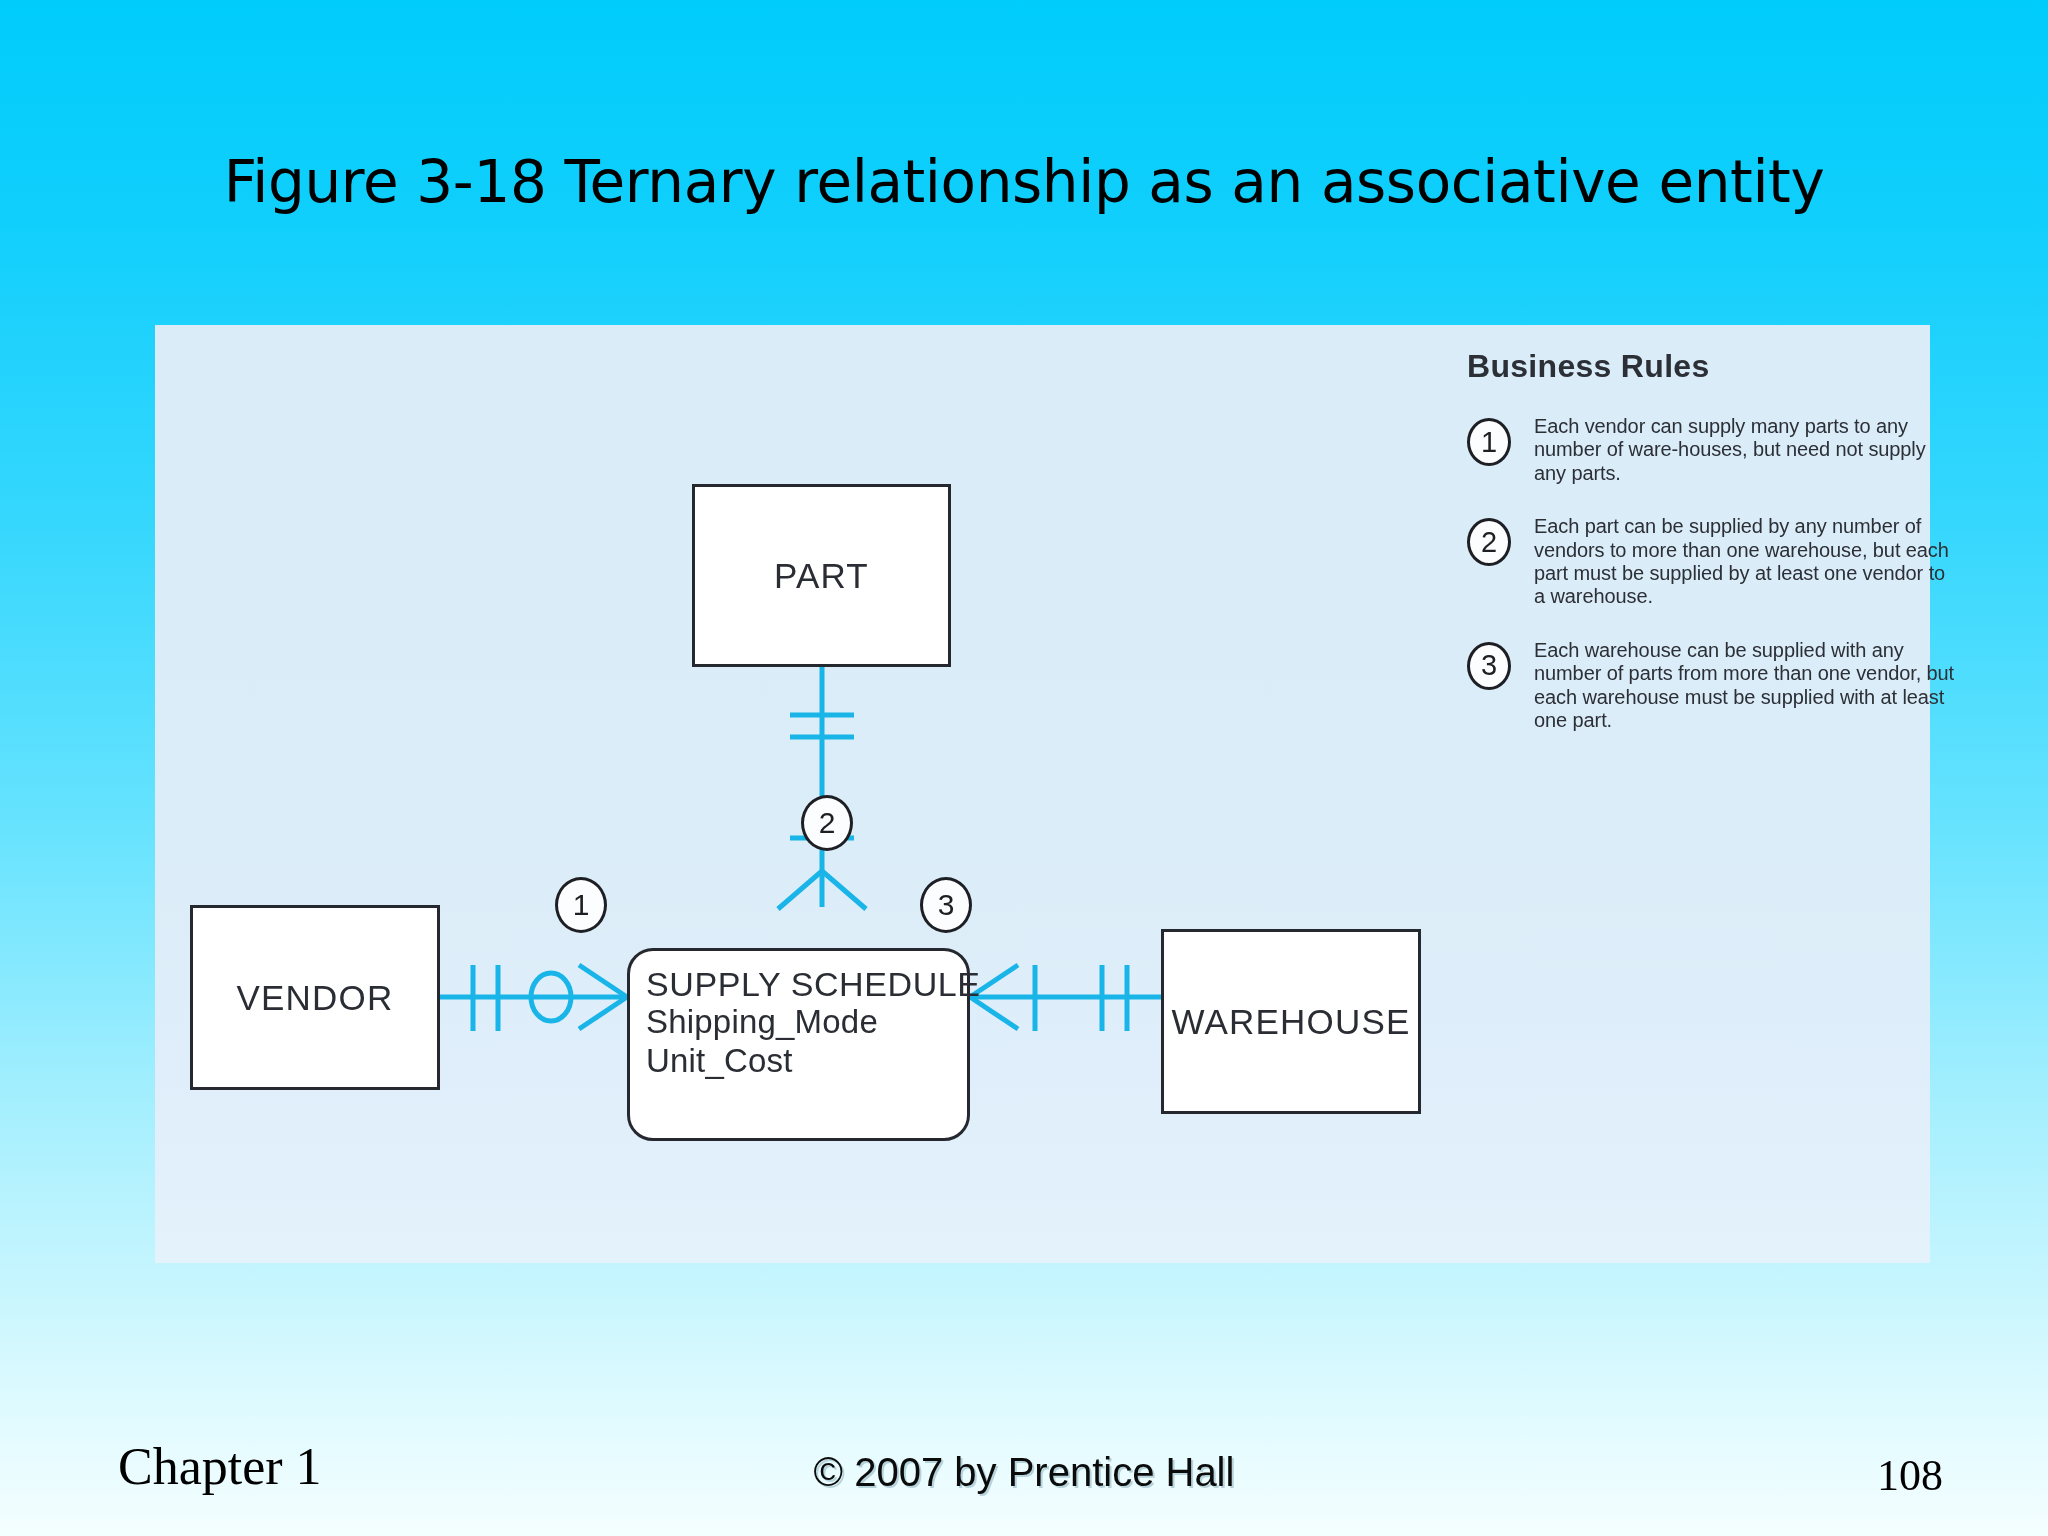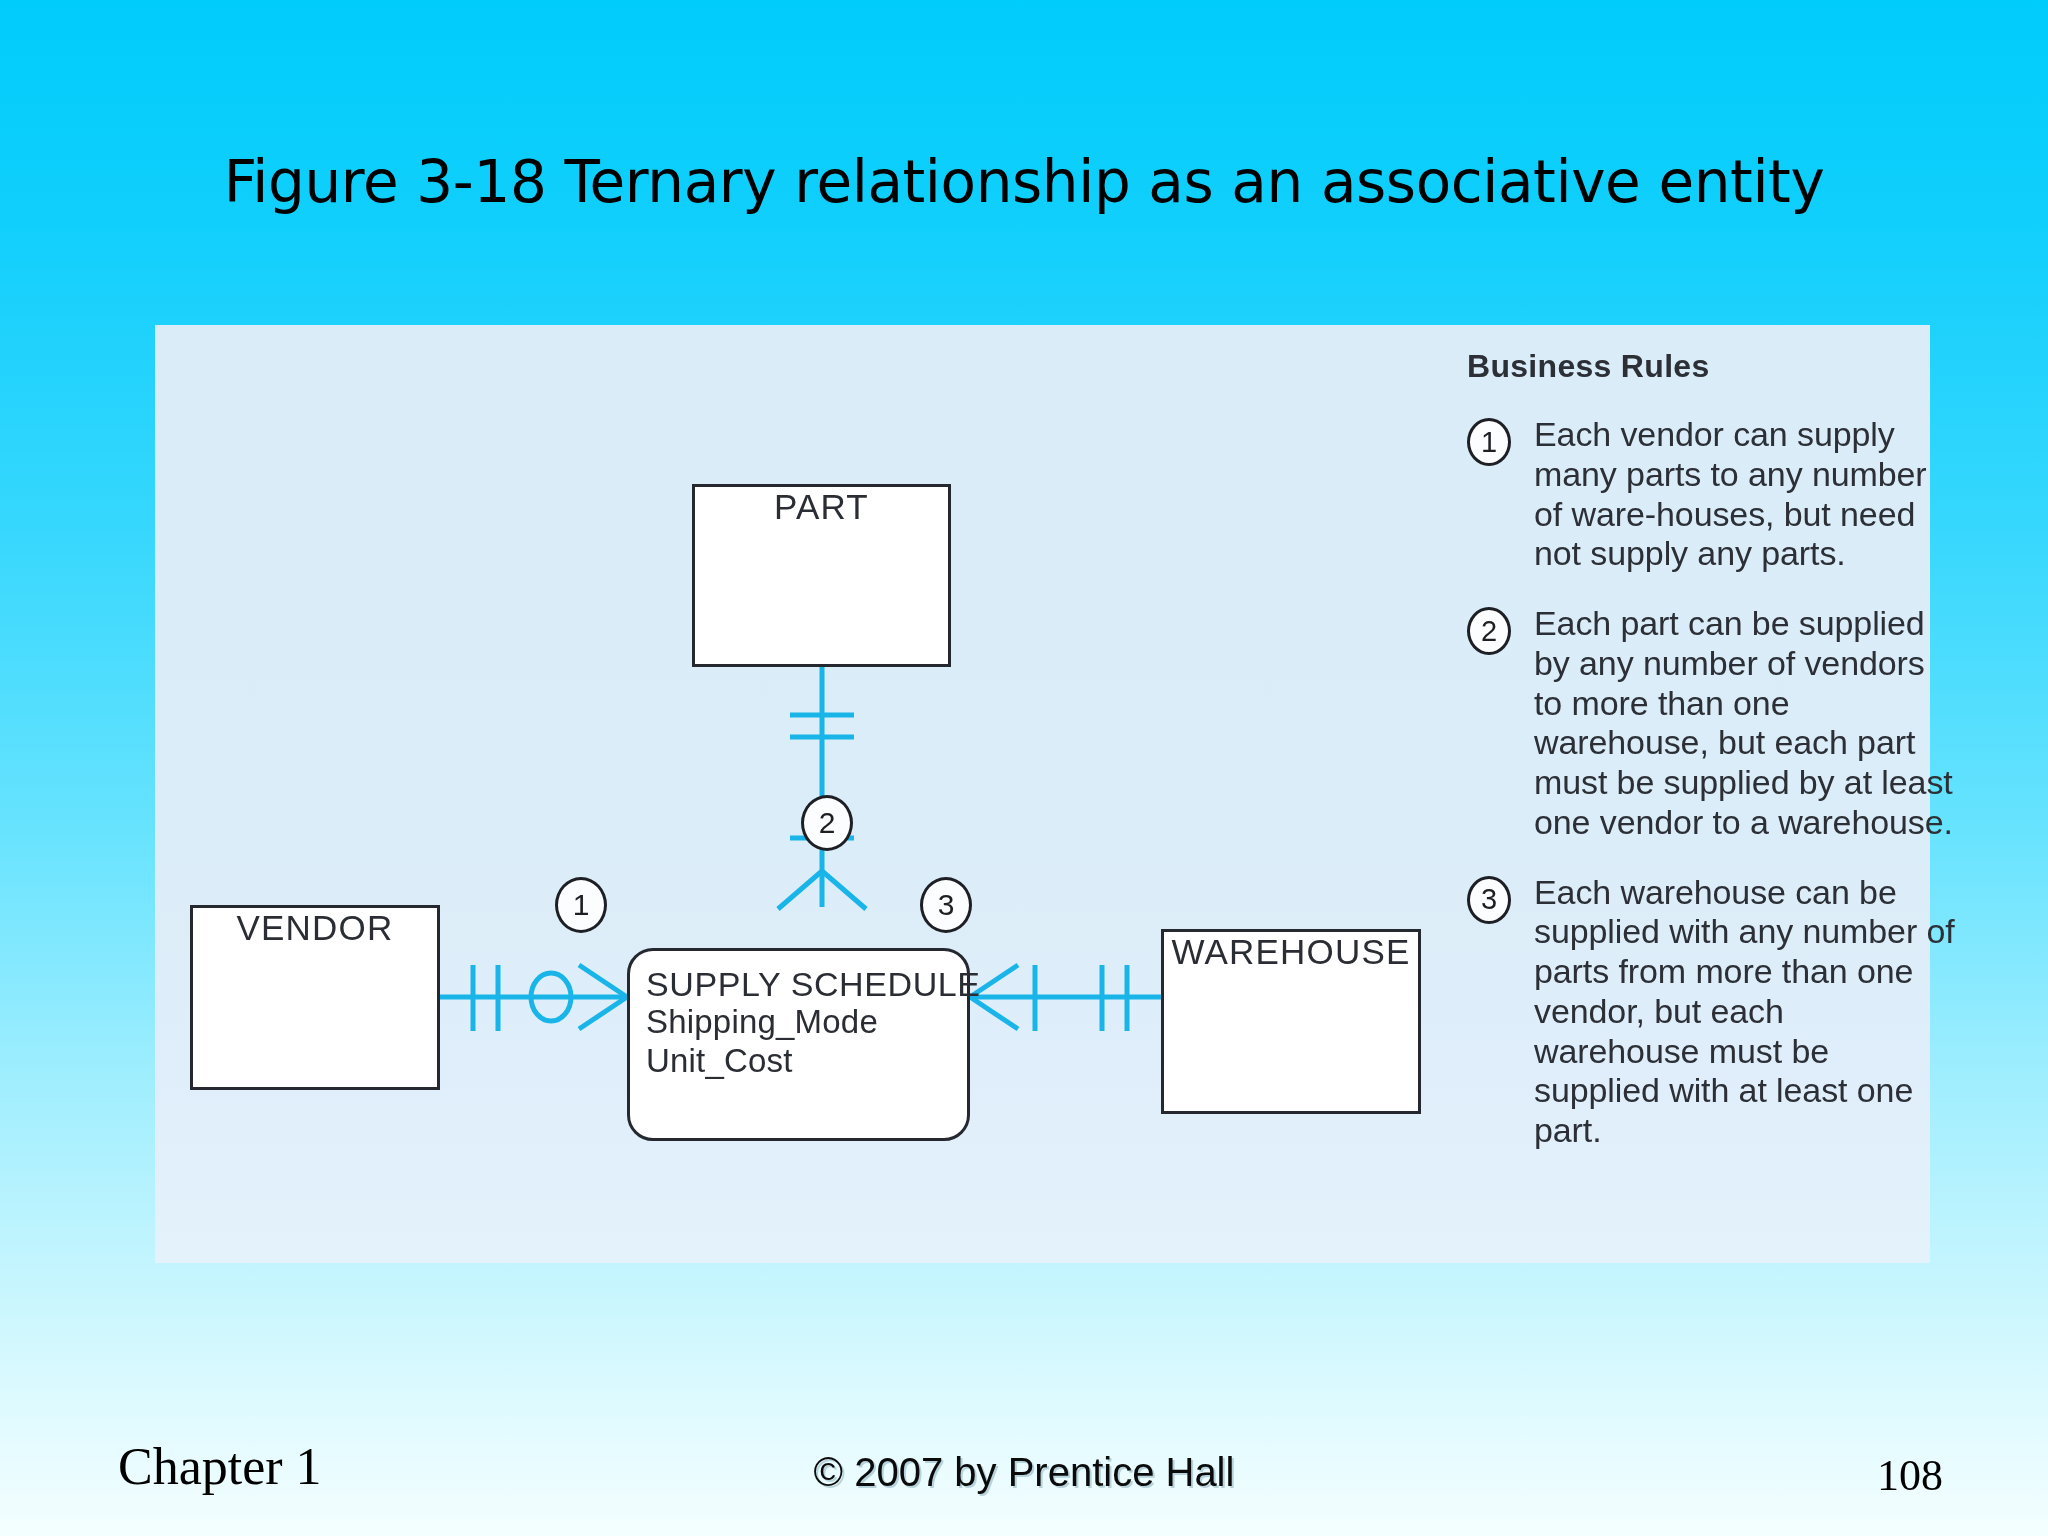--- a/index.html
+++ b/index.html
@@ -66,21 +66,21 @@
     left: 0;
     top: 0;
   }
 
   .entity-box {
     position: absolute;
     background: #ffffff;
     border: 3px solid #25282f;
     box-sizing: border-box;
     display: flex;
-    align-items: flex-start;
+    align-items: center;
     justify-content: center;
     color: #2a2d33;
     font-family: "Liberation Sans", sans-serif;
   }
   .entity-label {
     font-size: 35px;
     letter-spacing: 1.2px;
     white-space: nowrap;
   }
 
@@ -182,21 +182,21 @@
     border-radius: 50%;
     background: #fbfdfe;
     color: #1d1f24;
     font-size: 29px;
     display: flex;
     align-items: center;
     justify-content: center;
     box-sizing: border-box;
   }
   .rule-text {
-    font-size: 34px;
+    font-size: 20px;
     line-height: 1.17;
     color: #2c2f36;
     letter-spacing: -0.1px;
   }
 
   
   #footer-chapter {
     position: absolute;
     left: 118px;
     top: 1437px;

